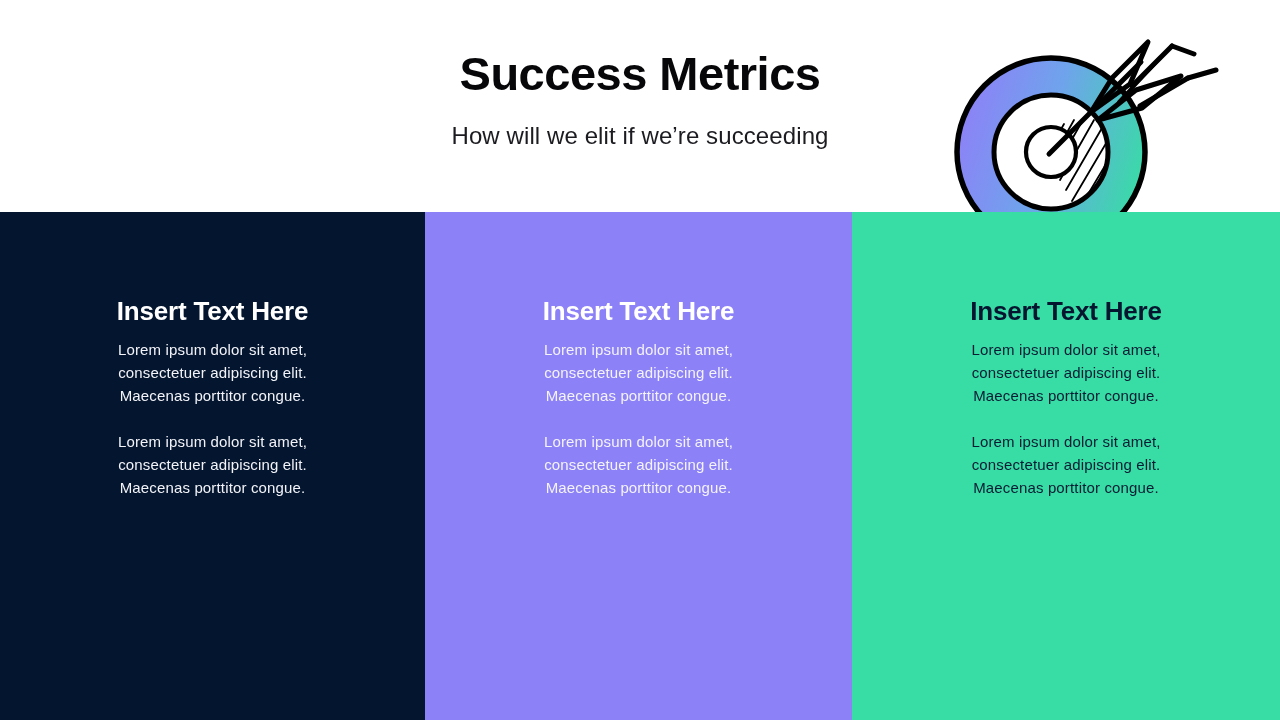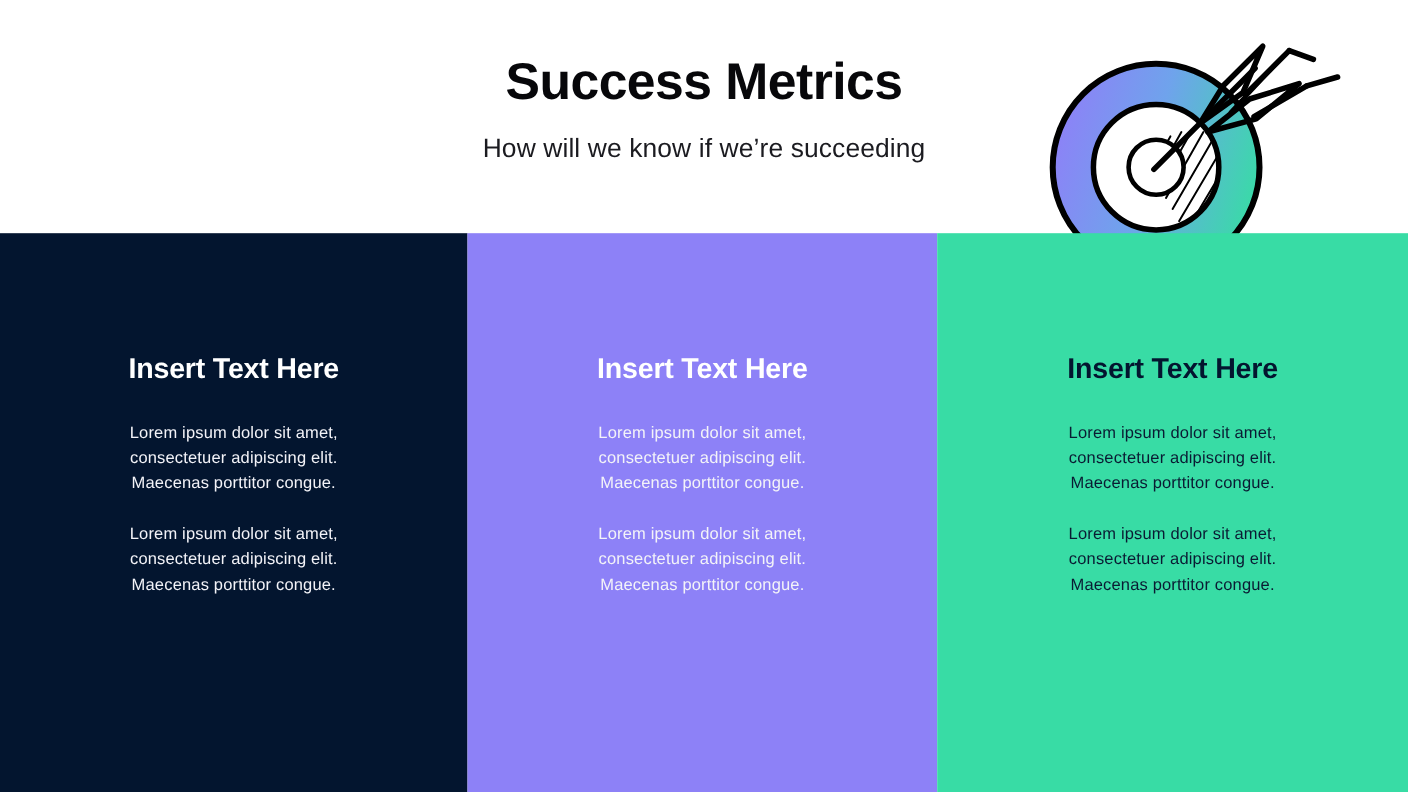--- a/index.html
+++ b/index.html
@@ -80,25 +80,24 @@
     height: 508px;
     display: flex;
     flex-direction: row;
     align-items: stretch;
   }
 
   .col {
     position: relative;
     height: 508px;
     box-sizing: border-box;
-    padding-top: 108px;
+    padding-top: 84px;
     display: flex;
     flex-direction: column;
     align-items: center;
-    gap: 20px;
   }
 
   .col-1 { width: 425px; background: #03152f; }
   .col-2 { width: 427px; background: #8d81f7; }
   .col-3 { width: 428px; background: #38dca5; }
 
   .col-heading {
     font-size: 26px;
     font-weight: bold;
     letter-spacing: -0.2px;
@@ -129,21 +128,21 @@
 </style>
 </head>
 <body>
 
 <div class="slide">
 
   <div class="header">
 
     <div class="slide-title">Success Metrics</div>
 
-    <div class="slide-subtitle">How will we know if we’re succeeding</div>
+    <div class="slide-subtitle">How will we elit if we’re succeeding</div>
   </div>
 
   <div class="target-art">
     <svg width="300" height="252" viewBox="0 0 300 252" xmlns="http://www.w3.org/2000/svg">
       <defs>
         <linearGradient id="ringGrad" x1="0" y1="0.35" x2="1" y2="0.65">
           <stop offset="0%" stop-color="#8d81f7"></stop>
           <stop offset="45%" stop-color="#6fa3ec"></stop>
           <stop offset="100%" stop-color="#38dca5"></stop>
         </linearGradient>

